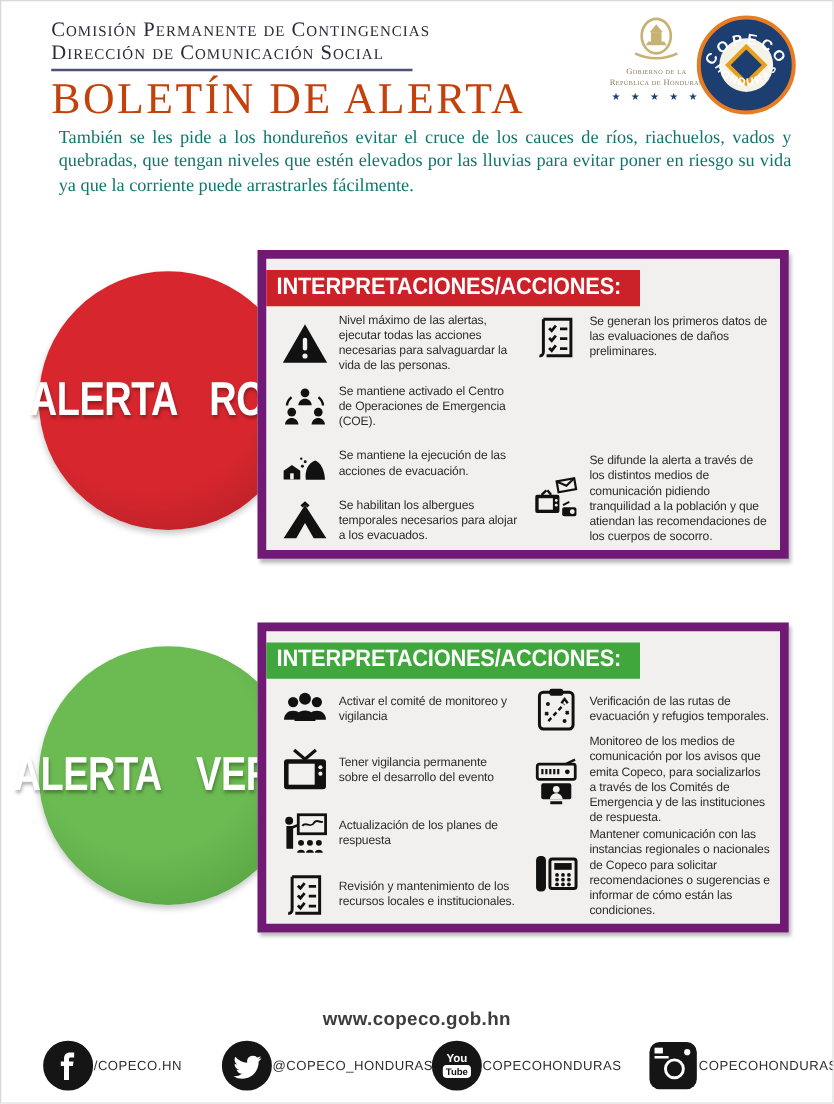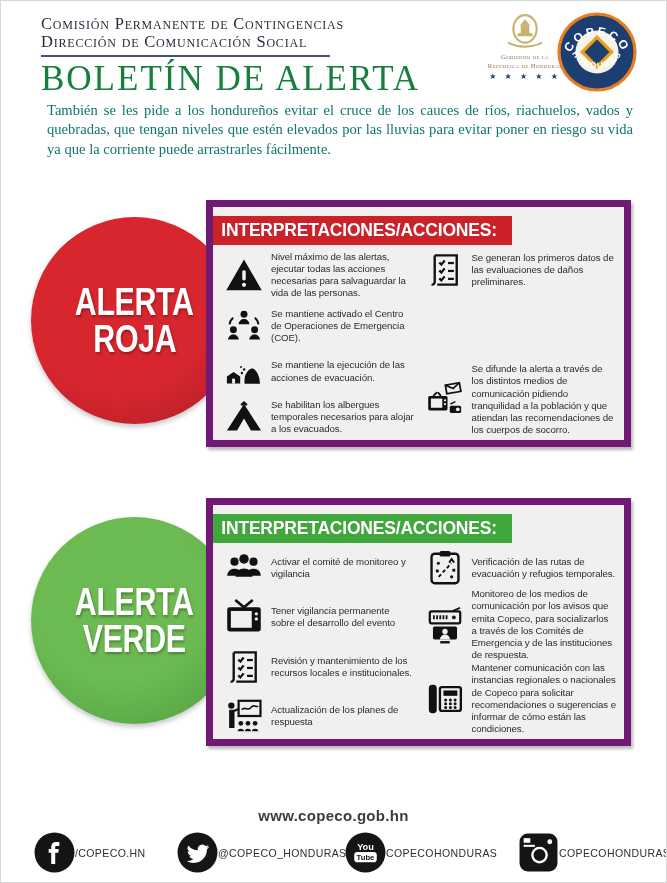--- a/index.html
+++ b/index.html
@@ -4,35 +4,35 @@
 <style>
   html,body{margin:0;padding:0;background:#fff;}
   .page{position:relative;width:667px;height:883px;background:#fff;border:1px solid #d8d8d8;
         box-sizing:border-box;overflow:hidden;font-family:"Liberation Sans",sans-serif;}
 
   
   .masthead{position:absolute;left:40px;top:14px;}
   .org-line{font-family:"Liberation Serif",serif;font-variant:small-caps;font-size:16.5px;
             letter-spacing:.8px;color:#2a2a3a;line-height:1.12;}
   .rule{width:289px;border-bottom:2px solid var(--ruleblue,#4b5178);margin:3px 0 1px 0;}
-  .page-title{font-family:"Liberation Serif",serif;font-size:35px;letter-spacing:2px;color:#15803d;margin-top:2px;}
+  .page-title{font-family:"Liberation Serif",serif;font-size:35px;letter-spacing:2px;color:#c2410c;margin-top:2px;}
 
   .gov-logo{position:absolute;left:485px;top:12px;width:78px;text-align:center;}
   .gov-text{font-family:"Liberation Serif",serif;font-variant:small-caps;font-size:6.8px;
             color:#8a7a58;letter-spacing:.3px;line-height:1.3;}
   .gov-stars{color:var(--navy,#1c3e70);font-size:8px;letter-spacing:3px;margin-top:1px;}
   .copeco-logo{position:absolute;left:556px;top:11px;width:80px;height:80px;}
 
   
   .intro{position:absolute;left:46px;top:100px;width:586px;font-family:"Liberation Serif",serif;
          font-size:14.6px;line-height:1.33;text-align:justify;color:#0f766e;margin:0;}
 
   
   .alert-circle{position:absolute;width:207px;height:207px;border-radius:50%;z-index:1;
-                display:flex;flex-direction:column;align-items:center;justify-content:center;
+                display:flex;flex-direction:row;align-items:center;justify-content:center;
                 box-shadow:0 3px 5px rgba(0,0,0,.22);}
   .circle-roja{left:30px;top:216px;background:radial-gradient(circle at 42% 38%, var(--red,#d7262e) 55%, #ab1e25 100%);}
   .circle-verde{left:30px;top:516px;background:radial-gradient(circle at 42% 38%, var(--green,#6cba52) 50%, #4d9c3d 100%);}
   .badge-line{font-size:38px;font-weight:bold;color:#fff;line-height:.97;letter-spacing:-.5px;
               transform:scaleX(.8);text-shadow:1px 2px 3px rgba(0,0,0,.3);}
 
   
   .card{position:absolute;left:205px;width:425px;border:7px solid #701a75;background:#f1f0ee;
         z-index:2;box-sizing:border-box;box-shadow:2px 3px 3px rgba(0,0,0,.28);}
   .card-roja{top:199px;height:247px;}
@@ -243,50 +243,50 @@
               <rect x="3.7" y="8.2" width="13.2" height="10.6" fill="#f1f0ee"></rect>
               <circle cx="19.8" cy="10" r="1.05" fill="#f1f0ee"></circle>
                 <circle cx="19.8" cy="13.2" r="1.05" fill="#f1f0ee"></circle>
             </svg>
           </span>
           <p>Tener vigilancia permanente sobre el desarrollo del evento</p>
         </div>
 
         <div class="item">
           <span class="icn">
+            <svg viewBox="0 0 24 24" fill="#111">
+              <rect x="8.6" y="2.4" width="13.8" height="9.6" fill="none" stroke="#111" stroke-width="1.4"></rect>
+              <path d="M10.6 8c2-2.6 4 1.6 6-1.6 1.5-2.1 3 .4 4.4-.6" fill="none" stroke="#111" stroke-width="1"></path>
+              <circle cx="4" cy="5.4" r="2"></circle>
+              <path d="M2.6 19.6V8.1h2.9l3-1.2.5 1.2-3 1.3v10.2z"></path>
+              <circle cx="10" cy="16.6" r="1.5"></circle>
+                <circle cx="14.5" cy="16.6" r="1.5"></circle>
+                <circle cx="19" cy="16.6" r="1.5"></circle>
+              <path d="M8 21.6c0-2.1 4-2.1 4 0zM12.5 21.6c0-2.1 4-2.1 4 0zM17 21.6c0-2.1 4-2.1 4 0z"></path>
+            </svg>
+          </span>
+          <p>Actualización de los planes de respuesta</p>
+        </div>
+
+        <div class="item">
+          <span class="icn">
             <svg viewBox="0 0 24 24" fill="none" stroke="#111" stroke-width="1.5">
               <path d="M5.5 2.8h13.9v18.4H7.1"></path>
               <path d="M5.5 2.8v16.4c0 1.7-1 2.2-2 2"></path>
               <g stroke-width="1.4">
                 <path d="M8.4 7.3l1.3 1.3 2.1-2.6"></path>
                   <path d="M13.9 7.6h3.7"></path>
                 <path d="M8.4 12.3l1.3 1.3 2.1-2.6"></path>
                   <path d="M13.9 12.6h3.7"></path>
                 <path d="M8.4 17.3l1.3 1.3 2.1-2.6"></path>
                   <path d="M13.9 17.6h3.7"></path>
               </g>
             </svg>
           </span>
           <p>Revisión y mantenimiento de los recursos locales e institucionales.</p>
-        </div>
-
-        <div class="item">
-          <span class="icn">
-            <svg viewBox="0 0 24 24" fill="#111">
-              <rect x="8.6" y="2.4" width="13.8" height="9.6" fill="none" stroke="#111" stroke-width="1.4"></rect>
-              <path d="M10.6 8c2-2.6 4 1.6 6-1.6 1.5-2.1 3 .4 4.4-.6" fill="none" stroke="#111" stroke-width="1"></path>
-              <circle cx="4" cy="5.4" r="2"></circle>
-              <path d="M2.6 19.6V8.1h2.9l3-1.2.5 1.2-3 1.3v10.2z"></path>
-              <circle cx="10" cy="16.6" r="1.5"></circle>
-                <circle cx="14.5" cy="16.6" r="1.5"></circle>
-                <circle cx="19" cy="16.6" r="1.5"></circle>
-              <path d="M8 21.6c0-2.1 4-2.1 4 0zM12.5 21.6c0-2.1 4-2.1 4 0zM17 21.6c0-2.1 4-2.1 4 0z"></path>
-            </svg>
-          </span>
-          <p>Actualización de los planes de respuesta</p>
         </div>
 
       </div>
       <div class="col">
 
         <div class="item">
           <span class="icn">
             <svg viewBox="0 0 24 24" fill="#111">
               <rect x="3.5" y="3" width="17" height="18.6" rx="2" fill="none" stroke="#111" stroke-width="1.5"></rect>
               <rect x="8.5" y="1.2" width="7" height="3.6" rx="1.2"></rect>

